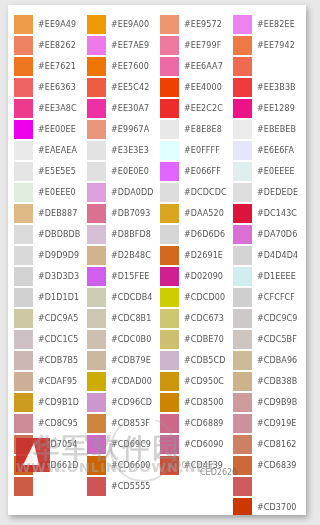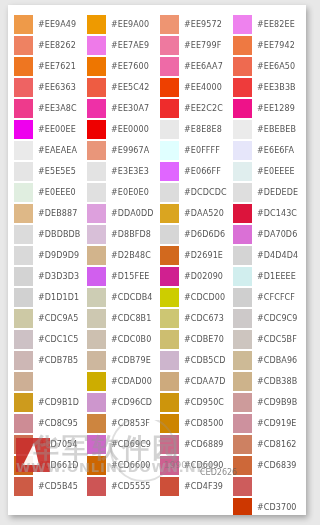--- a/index.html
+++ b/index.html
@@ -200,40 +200,40 @@
         <div class="swatch-row">
           <div class="swatch-chip" style="background: rgb(205, 193, 197);"></div>
           <span class="swatch-label">#CDC1C5</span>
         </div>
         <div class="swatch-row">
           <div class="swatch-chip" style="background: rgb(205, 183, 181);"></div>
           <span class="swatch-label">#CDB7B5</span>
         </div>
         <div class="swatch-row">
           <div class="swatch-chip" style="background: rgb(205, 175, 149);"></div>
+          <span class="swatch-label">#CDAF95</span>
         </div>
         <div class="swatch-row">
           <div class="swatch-chip" style="background: rgb(205, 155, 29);"></div>
           <span class="swatch-label">#CD9B1D</span>
         </div>
         <div class="swatch-row">
           <div class="swatch-chip" style="background: rgb(205, 140, 149);"></div>
           <span class="swatch-label">#CD8C95</span>
         </div>
         <div class="swatch-row">
           <div class="swatch-chip" style="background: rgb(205, 112, 84);"></div>
           <span class="swatch-label">#CD7054</span>
         </div>
         <div class="swatch-row">
           <div class="swatch-chip" style="background: rgb(205, 102, 29);"></div>
           <span class="swatch-label">#CD661D</span>
         </div>
         <div class="swatch-row">
           <div class="swatch-chip" style="background: rgb(205, 91, 69);"></div>
-          <span class="swatch-label">#CD5B45</span>
         </div>
       </div>
       <div class="palette-column">
         <div class="swatch-row">
           <div class="swatch-chip" style="background: rgb(238, 154, 0);"></div>
           <span class="swatch-label">#EE9A00</span>
         </div>
         <div class="swatch-row">
           <div class="swatch-chip" style="background: rgb(238, 122, 233);"></div>
           <span class="swatch-label">#EE7AE9</span>
@@ -244,40 +244,40 @@
         </div>
         <div class="swatch-row">
           <div class="swatch-chip" style="background: rgb(238, 92, 66);"></div>
           <span class="swatch-label">#EE5C42</span>
         </div>
         <div class="swatch-row">
           <div class="swatch-chip" style="background: rgb(238, 48, 167);"></div>
           <span class="swatch-label">#EE30A7</span>
         </div>
         <div class="swatch-row">
-          <div class="swatch-chip" style="background: rgb(238, 0, 0);"></div>
-          <span class="swatch-label">#EE0000</span>
-        </div>
-        <div class="swatch-row">
           <div class="swatch-chip" style="background: rgb(233, 150, 122);"></div>
           <span class="swatch-label">#E9967A</span>
         </div>
         <div class="swatch-row">
           <div class="swatch-chip" style="background: rgb(227, 227, 227);"></div>
           <span class="swatch-label">#E3E3E3</span>
         </div>
         <div class="swatch-row">
           <div class="swatch-chip" style="background: rgb(224, 224, 224);"></div>
           <span class="swatch-label">#E0E0E0</span>
         </div>
         <div class="swatch-row">
           <div class="swatch-chip" style="background: rgb(221, 160, 221);"></div>
           <span class="swatch-label">#DDA0DD</span>
         </div>
         <div class="swatch-row">
+          <div class="swatch-chip" style="background: rgb(219, 112, 147);"></div>
+          <span class="swatch-label">#DB7093</span>
+        </div>
+        <div class="swatch-row">
           <div class="swatch-chip" style="background: rgb(216, 191, 216);"></div>
           <span class="swatch-label">#D8BFD8</span>
         </div>
         <div class="swatch-row">
           <div class="swatch-chip" style="background: rgb(210, 180, 140);"></div>
           <span class="swatch-label">#D2B48C</span>
         </div>
         <div class="swatch-row">
           <div class="swatch-chip" style="background: rgb(209, 95, 238);"></div>
           <span class="swatch-label">#D15FEE</span>
@@ -386,24 +386,20 @@
         </div>
         <div class="swatch-row">
           <div class="swatch-chip" style="background: rgb(205, 190, 112);"></div>
           <span class="swatch-label">#CDBE70</span>
         </div>
         <div class="swatch-row">
           <div class="swatch-chip" style="background: rgb(205, 181, 205);"></div>
           <span class="swatch-label">#CDB5CD</span>
         </div>
         <div class="swatch-row">
-          <div class="swatch-chip" style="background: rgb(205, 170, 125);"></div>
-          <span class="swatch-label">#CDAA7D</span>
-        </div>
-        <div class="swatch-row">
           <div class="swatch-chip" style="background: rgb(205, 149, 12);"></div>
           <span class="swatch-label">#CD950C</span>
         </div>
         <div class="swatch-row">
           <div class="swatch-chip" style="background: rgb(205, 133, 0);"></div>
           <span class="swatch-label">#CD8500</span>
         </div>
         <div class="swatch-row">
           <div class="swatch-chip" style="background: rgb(205, 104, 137);"></div>
           <span class="swatch-label">#CD6889</span>
@@ -421,21 +417,20 @@
         <div class="swatch-row">
           <div class="swatch-chip" style="background: rgb(238, 130, 238);"></div>
           <span class="swatch-label">#EE82EE</span>
         </div>
         <div class="swatch-row">
           <div class="swatch-chip" style="background: rgb(238, 121, 66);"></div>
           <span class="swatch-label">#EE7942</span>
         </div>
         <div class="swatch-row">
           <div class="swatch-chip" style="background: rgb(238, 106, 80);"></div>
-          <span class="swatch-label">#EE6A50</span>
         </div>
         <div class="swatch-row">
           <div class="swatch-chip" style="background: rgb(238, 59, 59);"></div>
           <span class="swatch-label">#EE3B3B</span>
         </div>
         <div class="swatch-row">
           <div class="swatch-chip" style="background: rgb(238, 18, 137);"></div>
           <span class="swatch-label">#EE1289</span>
         </div>
         <div class="swatch-row">

